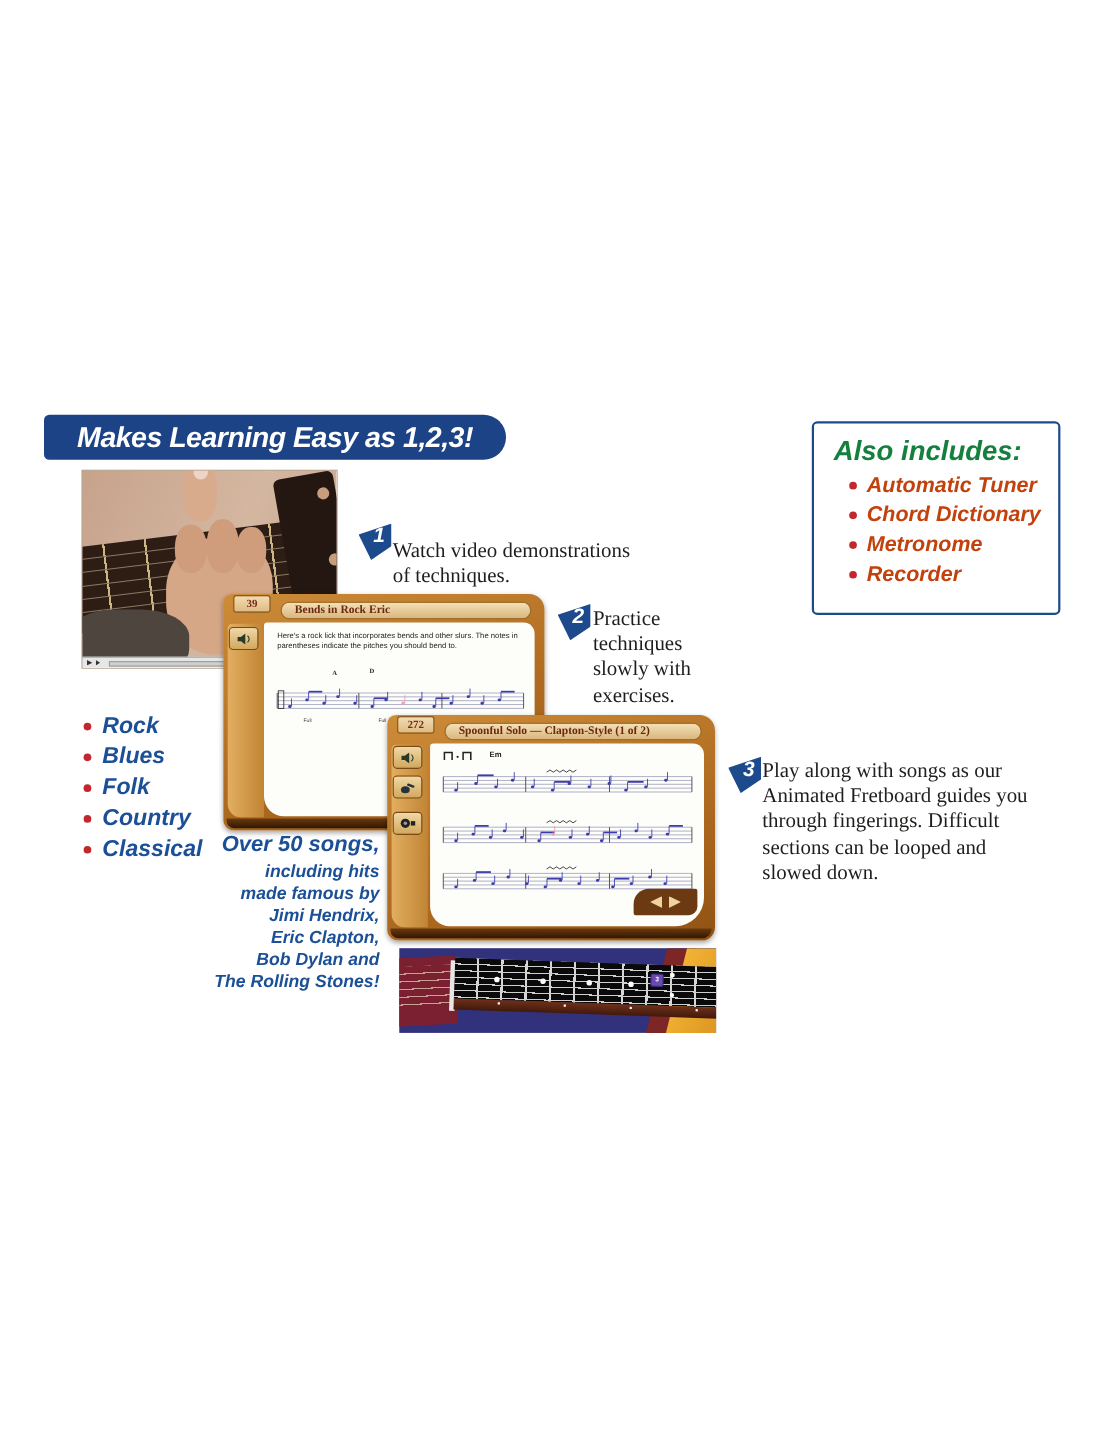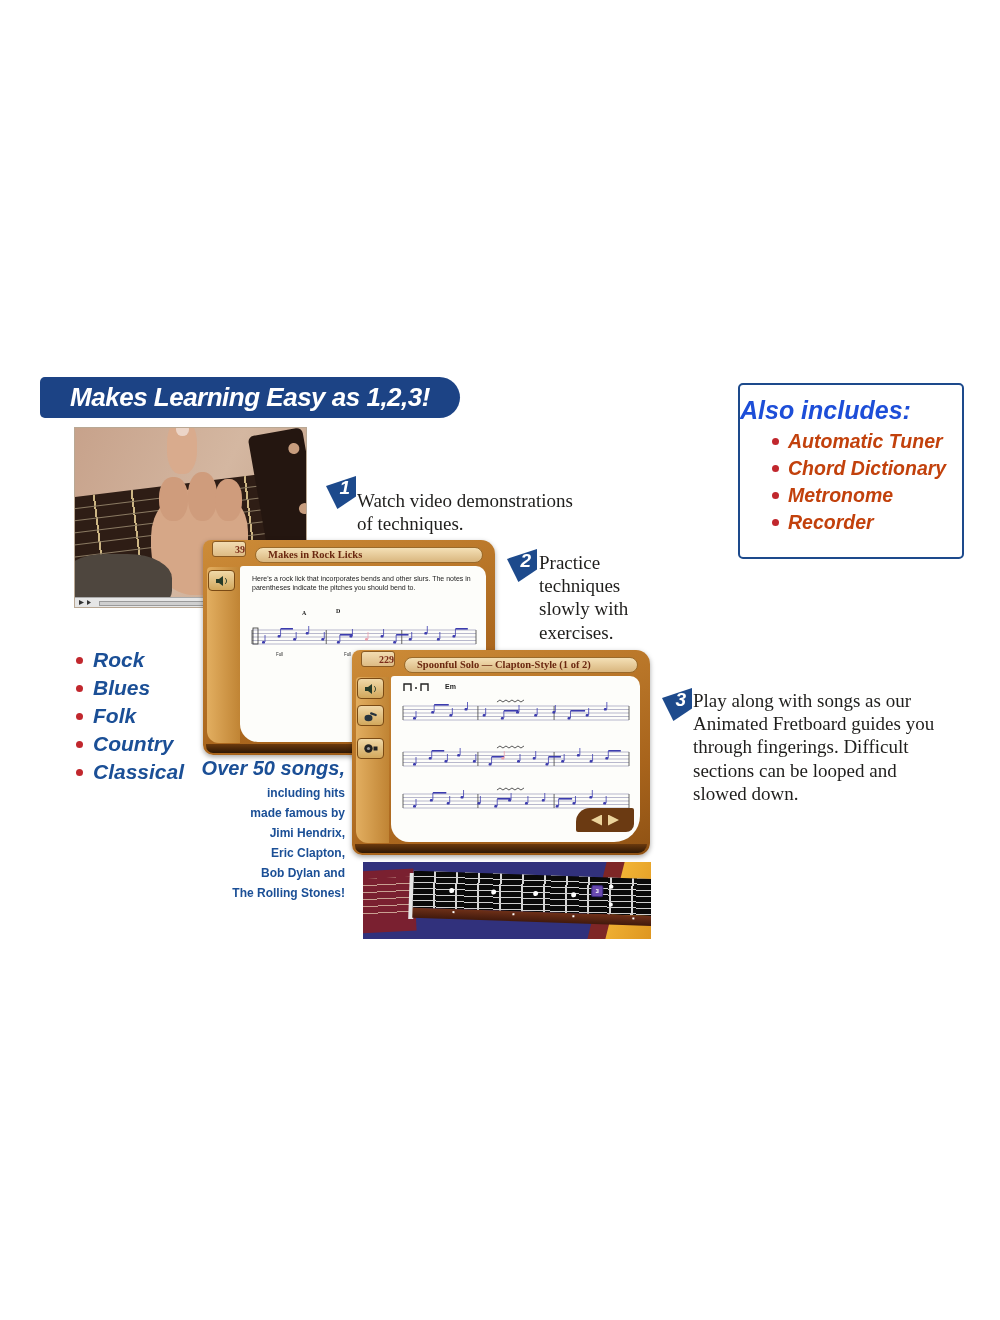--- a/index.html
+++ b/index.html
@@ -7,21 +7,21 @@
           font-family:"Liberation Sans",sans-serif;}
 
   
   .banner{position:absolute;left:40px;top:377px;width:420px;height:41px;background:#1c4385;
           border-radius:5px 21px 21px 5px;display:flex;align-items:center;justify-content:center;}
   .banner span{color:#fff;font-size:26px;font-weight:bold;font-style:italic;letter-spacing:-0.5px;}
 
   
   .also-box{position:absolute;left:738px;top:383px;width:226px;height:176px;background:#fff;
             border:2px solid #1d4a8c;border-radius:5px;box-sizing:border-box;padding-top:11px;}
-  .also-title{color:#1d4ed8;font-size:25px;font-weight:bold;font-style:italic;}
+  .also-title{margin-left:18px;color:#15803d;font-size:25px;font-weight:bold;font-style:italic;}
   .also-item{display:flex;align-items:center;margin:6px 0 0 32px;}
   .dot{width:7px;height:7px;border-radius:50%;background:#c1272d;margin-right:9px;flex:none;}
   .also-item span.lbl{color:#c2410c;font-size:19.5px;font-weight:bold;font-style:italic;line-height:21px;}
 
   
   .video{position:absolute;left:75px;top:428px;width:231px;height:179px;z-index:1;box-shadow:0 0 0 1px #b9a894;}
   .v-photo{position:absolute;left:0;top:0;right:0;bottom:9px;overflow:hidden;
            background:linear-gradient(115deg,#c7a28b,#d4b7a1 55%,#c3a189);}
   .v-neck{position:absolute;left:-14px;top:34%;width:92%;height:46%;background:#2e1d15;transform:rotate(-7deg);
           background-image:repeating-linear-gradient(180deg,transparent 0 11px,#8a7a62 11px 12px),
@@ -58,21 +58,21 @@
         background:linear-gradient(160deg,#cd8c38,#a8641c 70%,#8f5214);
         box-shadow:0 2px 5px rgba(0,0,0,.35);}
   .shot1{left:203px;top:540px;width:292px;height:215px;z-index:2;}
   .shot2{left:352px;top:650px;width:298px;height:205px;z-index:3;}
   .bottom-edge{position:absolute;left:3px;right:3px;bottom:2px;height:9px;
                background:linear-gradient(180deg,#6b3a0e,#2e1704);border-radius:0 0 10px 8px;}
   .side{position:absolute;left:4px;top:27px;bottom:12px;width:33px;
         background:linear-gradient(90deg,#e2ae60,#c08434);border-radius:4px 0 0 12px;}
   .page-tab{position:absolute;top:1px;left:9px;width:34px;height:16px;
             background:linear-gradient(#f2dcb2,#ddbb84);border:1px solid #8a5a22;border-radius:3px;
-            color:#7a2a18;font:bold 10px "Liberation Serif",serif;text-align:right;line-height:15px;box-sizing:border-box;}
+            color:#7a2a18;font:bold 10px "Liberation Serif",serif;text-align:center;line-height:15px;box-sizing:border-box;}
   .titlebar{position:absolute;top:7px;left:52px;right:12px;height:16px;
             background:linear-gradient(#f4e0b6,#d9b67e);border:1px solid #9a6a2a;border-radius:8px;
             color:#6b2810;font:bold 10.5px "Liberation Serif",serif;line-height:14px;padding-left:12px;box-sizing:border-box;}
   .page{position:absolute;background:#fdfdfa;}
   .page1{left:37px;top:26px;right:9px;bottom:13px;border-radius:3px 10px 3px 18px;}
   .page2{left:39px;top:26px;right:10px;bottom:13px;border-radius:3px 10px 26px 18px;}
   .desc{position:absolute;left:12px;top:8px;right:14px;font-size:7px;line-height:1.35;color:#222;}
   .side-btn{position:absolute;left:5px;width:25px;height:19px;
             background:linear-gradient(#f0d8a8,#d2a85c);border:1px solid #7a4a14;border-radius:4px;
             display:flex;align-items:center;justify-content:center;}
@@ -87,21 +87,21 @@
 
   
   .genres{position:absolute;left:76px;top:646px;z-index:1;text-align:center;}
   .genre-row{display:flex;align-items:center;height:28px;}
   .genre-row .dot{width:7px;height:7px;margin-right:10px;}
   .genre-row span.lbl{color:#1b4f96;font-size:21px;font-weight:bold;font-style:italic;}
 
   
   .songs{position:absolute;left:193px;top:757px;width:152px;text-align:right;color:#1b4f96;z-index:1;}
   .songs .head{font-size:20px;font-weight:bold;font-style:italic;margin-bottom:3px;}
-  .songs .line{font-size:12px;font-weight:bold;line-height:20px;}
+  .songs .line{font-size:16px;font-weight:bold;font-style:italic;line-height:20px;}
 
   
   .fret-art{position:absolute;left:363px;top:862px;width:288px;height:77px;background:#31317c;overflow:hidden;z-index:1;}
   .fb-edge{position:absolute;left:234px;top:0;width:26px;height:100%;background:#7e2626;transform:skewX(-14deg);}
   .fb-body{position:absolute;left:252px;top:0;width:60px;height:100%;
            background:linear-gradient(100deg,#f2b435,#d98f1c);transform:skewX(-14deg);}
   .fb-head{position:absolute;left:-4px;top:8px;width:56px;height:62px;background:#7a2030;transform:rotate(-3deg);}
   .fb-head-strings{position:absolute;left:0;top:8px;width:100%;height:36px;
            background:repeating-linear-gradient(180deg,transparent 0 6px,#c9a092 6px 7px);}
   .fb-nut{position:absolute;left:46px;top:11px;width:5px;height:46px;background:#e6e6e6;transform:rotate(2deg);}
@@ -173,21 +173,21 @@
   </div>
 
   <div class="step-arrow a1">
     <span>1</span>
   </div>
   <div class="step-text t1">Watch video demonstrations of techniques.</div>
 
   <div class="shot shot1">
     <div class="side"></div>
     <div class="page-tab">39</div>
-    <div class="titlebar">Makes in Rock Licks</div>
+    <div class="titlebar">Bends in Rock Eric</div>
     <div class="side-btn" style="top:30px;">
       <svg width="14" height="10" viewBox="0 0 14 10">
         <path d="M1 3h3L8 0v10L4 7H1z" fill="#253a28"></path>
         <path d="M10 2c2 1.5 2 4.5 0 6" stroke="#253a28" stroke-width="1" fill="none"></path>
       </svg>
     </div>
     <div class="page page1">
       <div class="desc">Here's a rock lick that incorporates bends and other slurs. The notes in parentheses indicate the pitches you should bend to.</div>
       <span class="chord" style="left:62px;top:44px;">A</span>
       <span class="chord" style="left:96px;top:42px;">D</span>
@@ -243,21 +243,21 @@
     <div class="bottom-edge"></div>
   </div>
 
   <div class="step-arrow a2">
     <span>2</span>
   </div>
   <div class="step-text t2">Practice techniques slowly with exercises.</div>
 
   <div class="shot shot2">
     <div class="side"></div>
-    <div class="page-tab">229</div>
+    <div class="page-tab">272</div>
     <div class="titlebar">Spoonful Solo — Clapton-Style (1 of 2)</div>
     <div class="side-btn" style="top:28px;">
       <svg width="14" height="10" viewBox="0 0 14 10">
         <path d="M1 3h3L8 0v10L4 7H1z" fill="#253a28"></path>
         <path d="M10 2c2 1.5 2 4.5 0 6" stroke="#253a28" stroke-width="1" fill="none"></path>
       </svg>
     </div>
     <div class="side-btn" style="top:55px;">
       <svg width="16" height="12" viewBox="0 0 16 12">
         <ellipse cx="5.5" cy="8" rx="4" ry="3.2" fill="#26333e"></ellipse>

